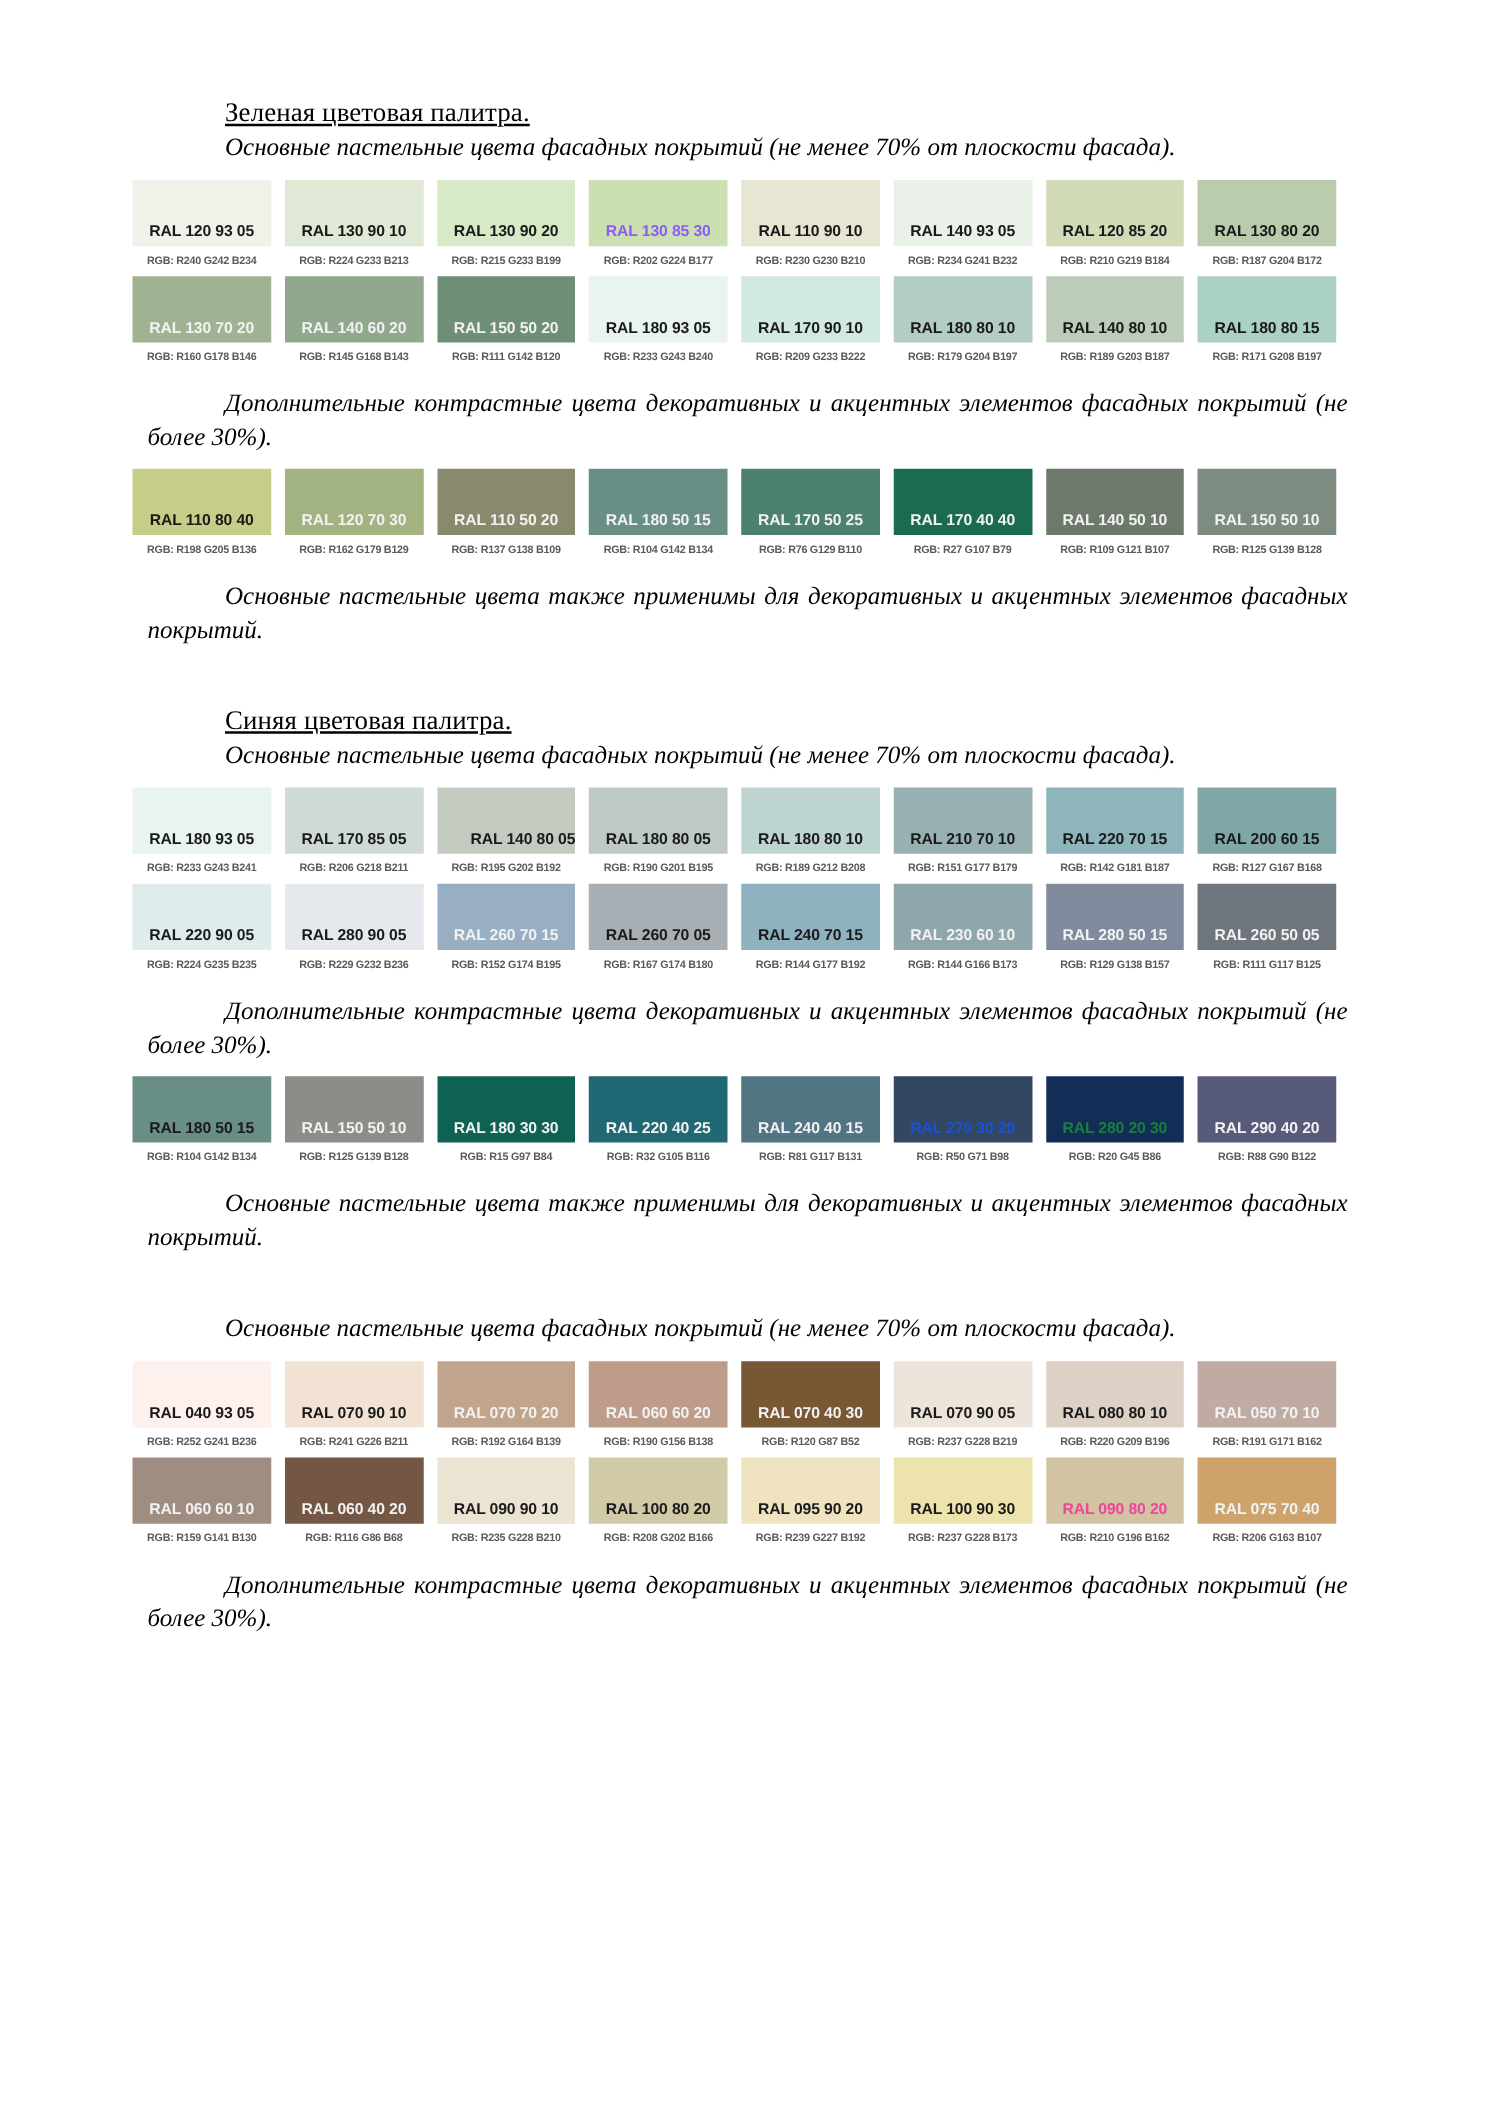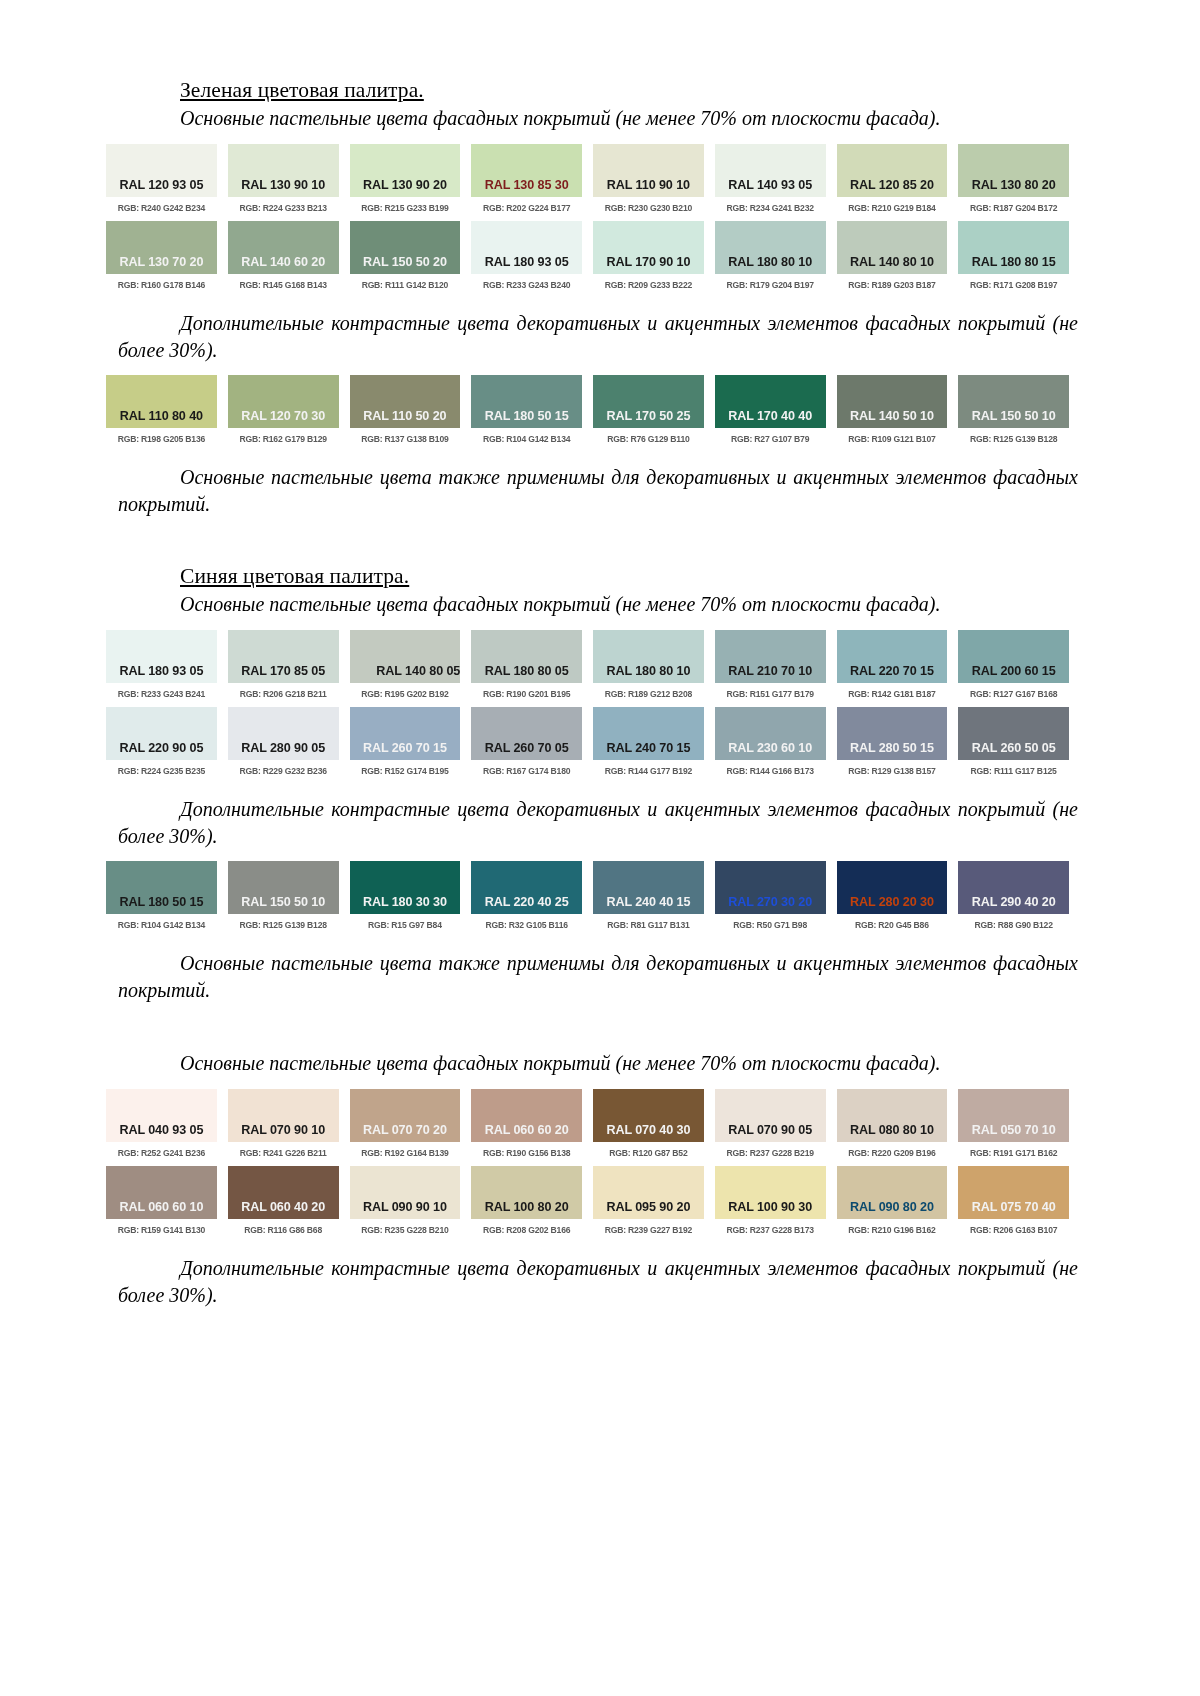--- a/index.html
+++ b/index.html
@@ -99,21 +99,21 @@
             <div class="ral" style="color: rgb(26, 26, 26);">RAL 130 90 10</div>
             <div class="rgb">RGB: R224 G233 B213</div>
           </div>
           <div class="swatch">
             <div class="chip" style="background: rgb(215, 233, 199);"></div>
             <div class="ral" style="color: rgb(26, 26, 26);">RAL 130 90 20</div>
             <div class="rgb">RGB: R215 G233 B199</div>
           </div>
           <div class="swatch">
             <div class="chip" style="background: rgb(202, 224, 177);"></div>
-            <div class="ral" style="color: #7f1d1d; margin-top: 34px;">RAL 130 85 30</div>
+            <div class="ral" style="color: #8b5cf6; margin-top: 34px;">RAL 130 85 30</div>
             <div class="rgb">RGB: R202 G224 B177</div>
           </div>
           <div class="swatch">
             <div class="chip" style="background: rgb(230, 230, 210);"></div>
             <div class="ral" style="color: rgb(26, 26, 26);">RAL 110 90 10</div>
             <div class="rgb">RGB: R230 G230 B210</div>
           </div>
           <div class="swatch">
             <div class="chip" style="background: rgb(234, 241, 232);"></div>
             <div class="ral" style="color: rgb(26, 26, 26);">RAL 140 93 05</div>
@@ -350,21 +350,21 @@
             <div class="ral" style="color: rgb(242, 242, 242);">RAL 240 40 15</div>
             <div class="rgb">RGB: R81 G117 B131</div>
           </div>
           <div class="swatch">
             <div class="chip" style="background: rgb(50, 71, 98);"></div>
             <div class="ral" style="color: #1d4ed8;">RAL 270 30 20</div>
             <div class="rgb">RGB: R50 G71 B98</div>
           </div>
           <div class="swatch">
             <div class="chip" style="background: rgb(20, 45, 86);"></div>
-            <div class="ral" style="color: #c2410c;">RAL 280 20 30</div>
+            <div class="ral" style="color: #15803d;">RAL 280 20 30</div>
             <div class="rgb">RGB: R20 G45 B86</div>
           </div>
           <div class="swatch">
             <div class="chip" style="background: rgb(88, 90, 122);"></div>
             <div class="ral" style="color: rgb(242, 242, 242);">RAL 290 40 20</div>
             <div class="rgb">RGB: R88 G90 B122</div>
           </div>
         </div>
     </div>
     <div class="gap-sm"></div>
@@ -447,21 +447,21 @@
             <div class="ral" style="color: rgb(26, 26, 26);">RAL 095 90 20</div>
             <div class="rgb">RGB: R239 G227 B192</div>
           </div>
           <div class="swatch">
             <div class="chip" style="background: rgb(237, 228, 173);"></div>
             <div class="ral" style="color: rgb(26, 26, 26);">RAL 100 90 30</div>
             <div class="rgb">RGB: R237 G228 B173</div>
           </div>
           <div class="swatch">
             <div class="chip" style="background: rgb(210, 196, 162);"></div>
-            <div class="ral" style="color: #0c4a6e;">RAL 090 80 20</div>
+            <div class="ral" style="color: #ec4899;">RAL 090 80 20</div>
             <div class="rgb">RGB: R210 G196 B162</div>
           </div>
           <div class="swatch">
             <div class="chip" style="background: rgb(206, 163, 107);"></div>
             <div class="ral" style="color: rgb(242, 242, 242);">RAL 075 70 40</div>
             <div class="rgb">RGB: R206 G163 B107</div>
           </div>
         </div>
     </div>
     <div class="gap-sm"></div>

